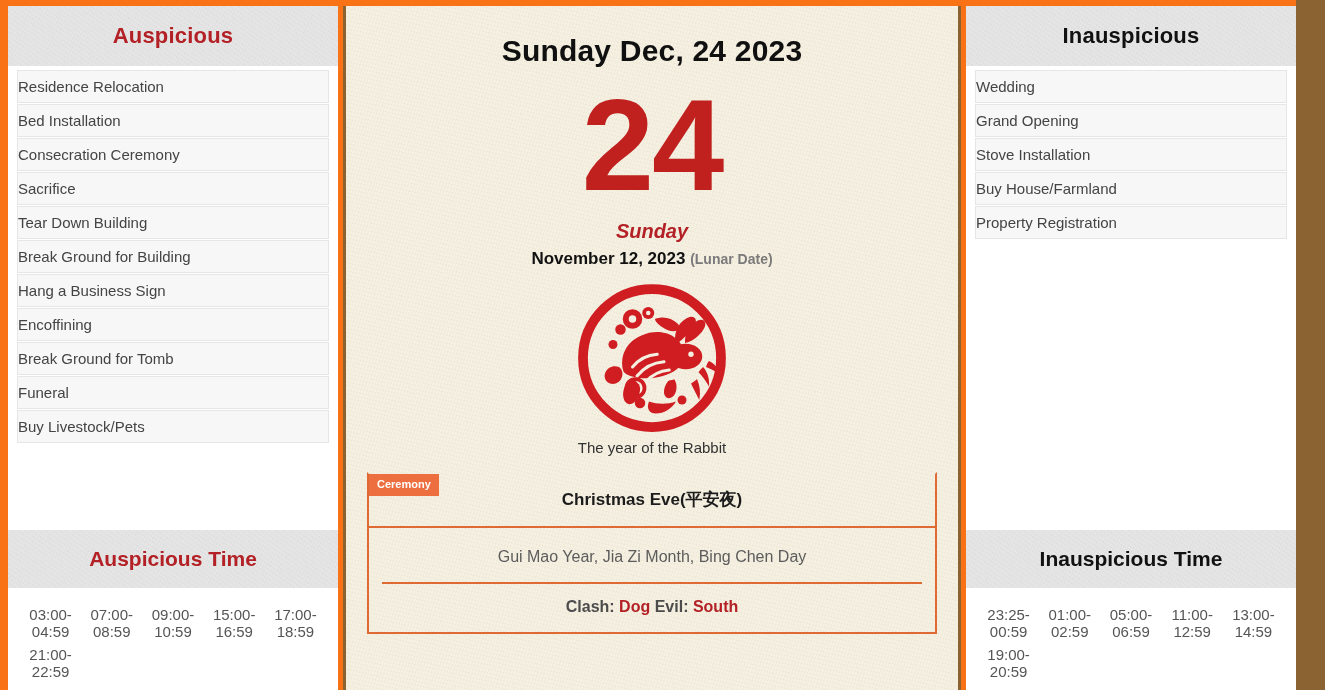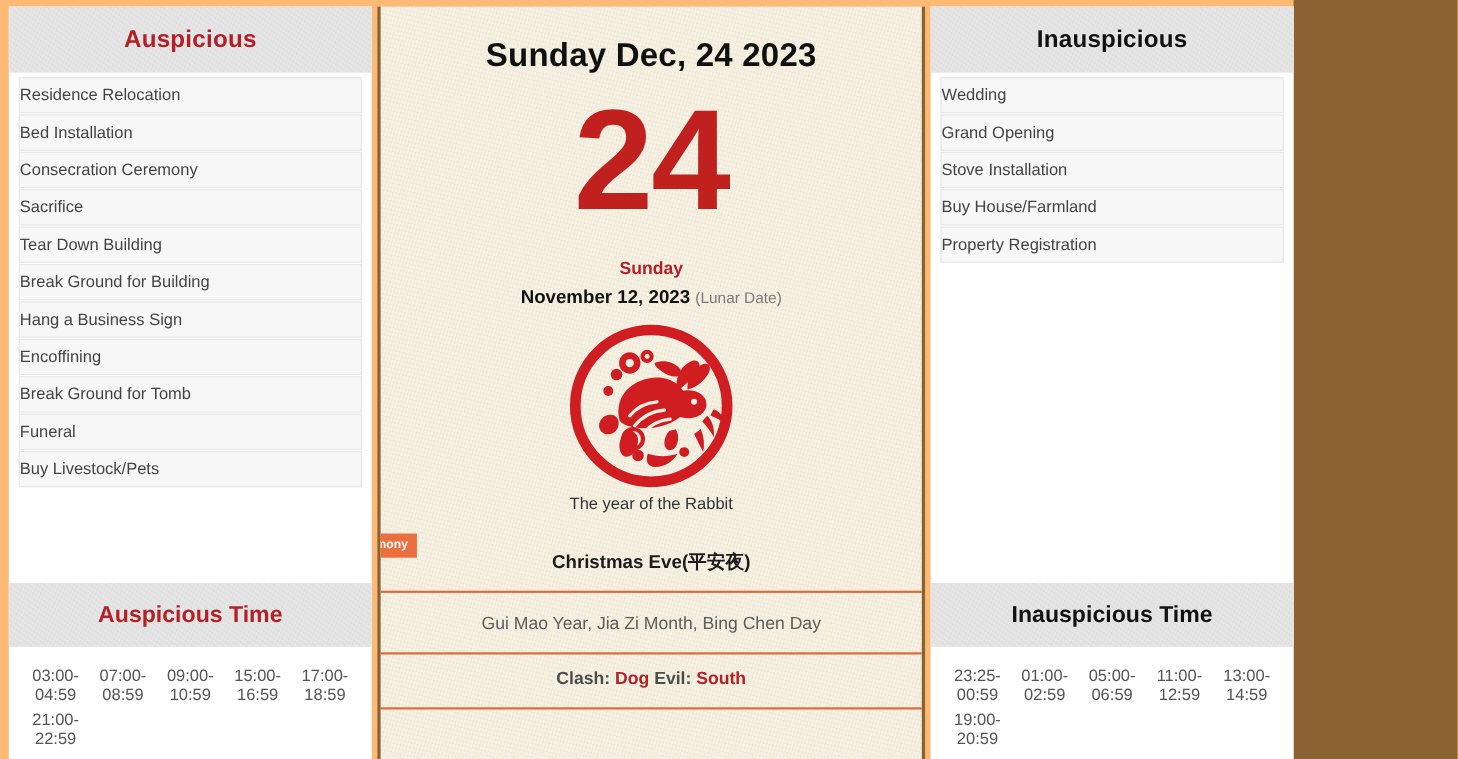--- a/index.html
+++ b/index.html
@@ -13,24 +13,24 @@
 
   body {
     background: #8B6332;
     position: relative;
   }
 
   
   #app {
     position: absolute;
     left: 0; top: 0;
-    width: 1176px;
+    width: 1296px;
     height: 690px;
     display: flex;
-    background: #fdba74;
+    background: #f97316;
     padding-top: 6px;
     padding-left: 8px;
   }
 
   
   .side-panel {
     width: 330px;
     background: #ffffff;
     display: flex;
     flex-direction: column;
@@ -131,36 +131,37 @@
   .big-day {
     margin-top: 16px;
     font-size: 130px;
     line-height: 0.95;
     font-weight: bold;
     color: #c0211f;
     letter-spacing: -2px;
   }
 
   .weekday {
-    margin-top: 28px;
-    font-size: 16px;
+    margin-top: 12px;
+    font-size: 20px;
     font-weight: bold;
     color: #b32025;
+    font-style: italic;
   }
 
   .lunar-line {
     margin-top: 6px;
     font-size: 17px;
     color: #111111;
     font-weight: bold;
   }
   .lunar-line .muted {
     font-size: 14px;
     color: #7a7a7a;
-    font-weight: normal;
+    font-weight: bold;
   }
 
   .zodiac-wrap {
     margin-top: 14px;
     display: flex;
     flex-direction: column;
     align-items: center;
   }
   .zodiac-img { width: 150px; height: 150px; display: block; }
   .zodiac-caption {

